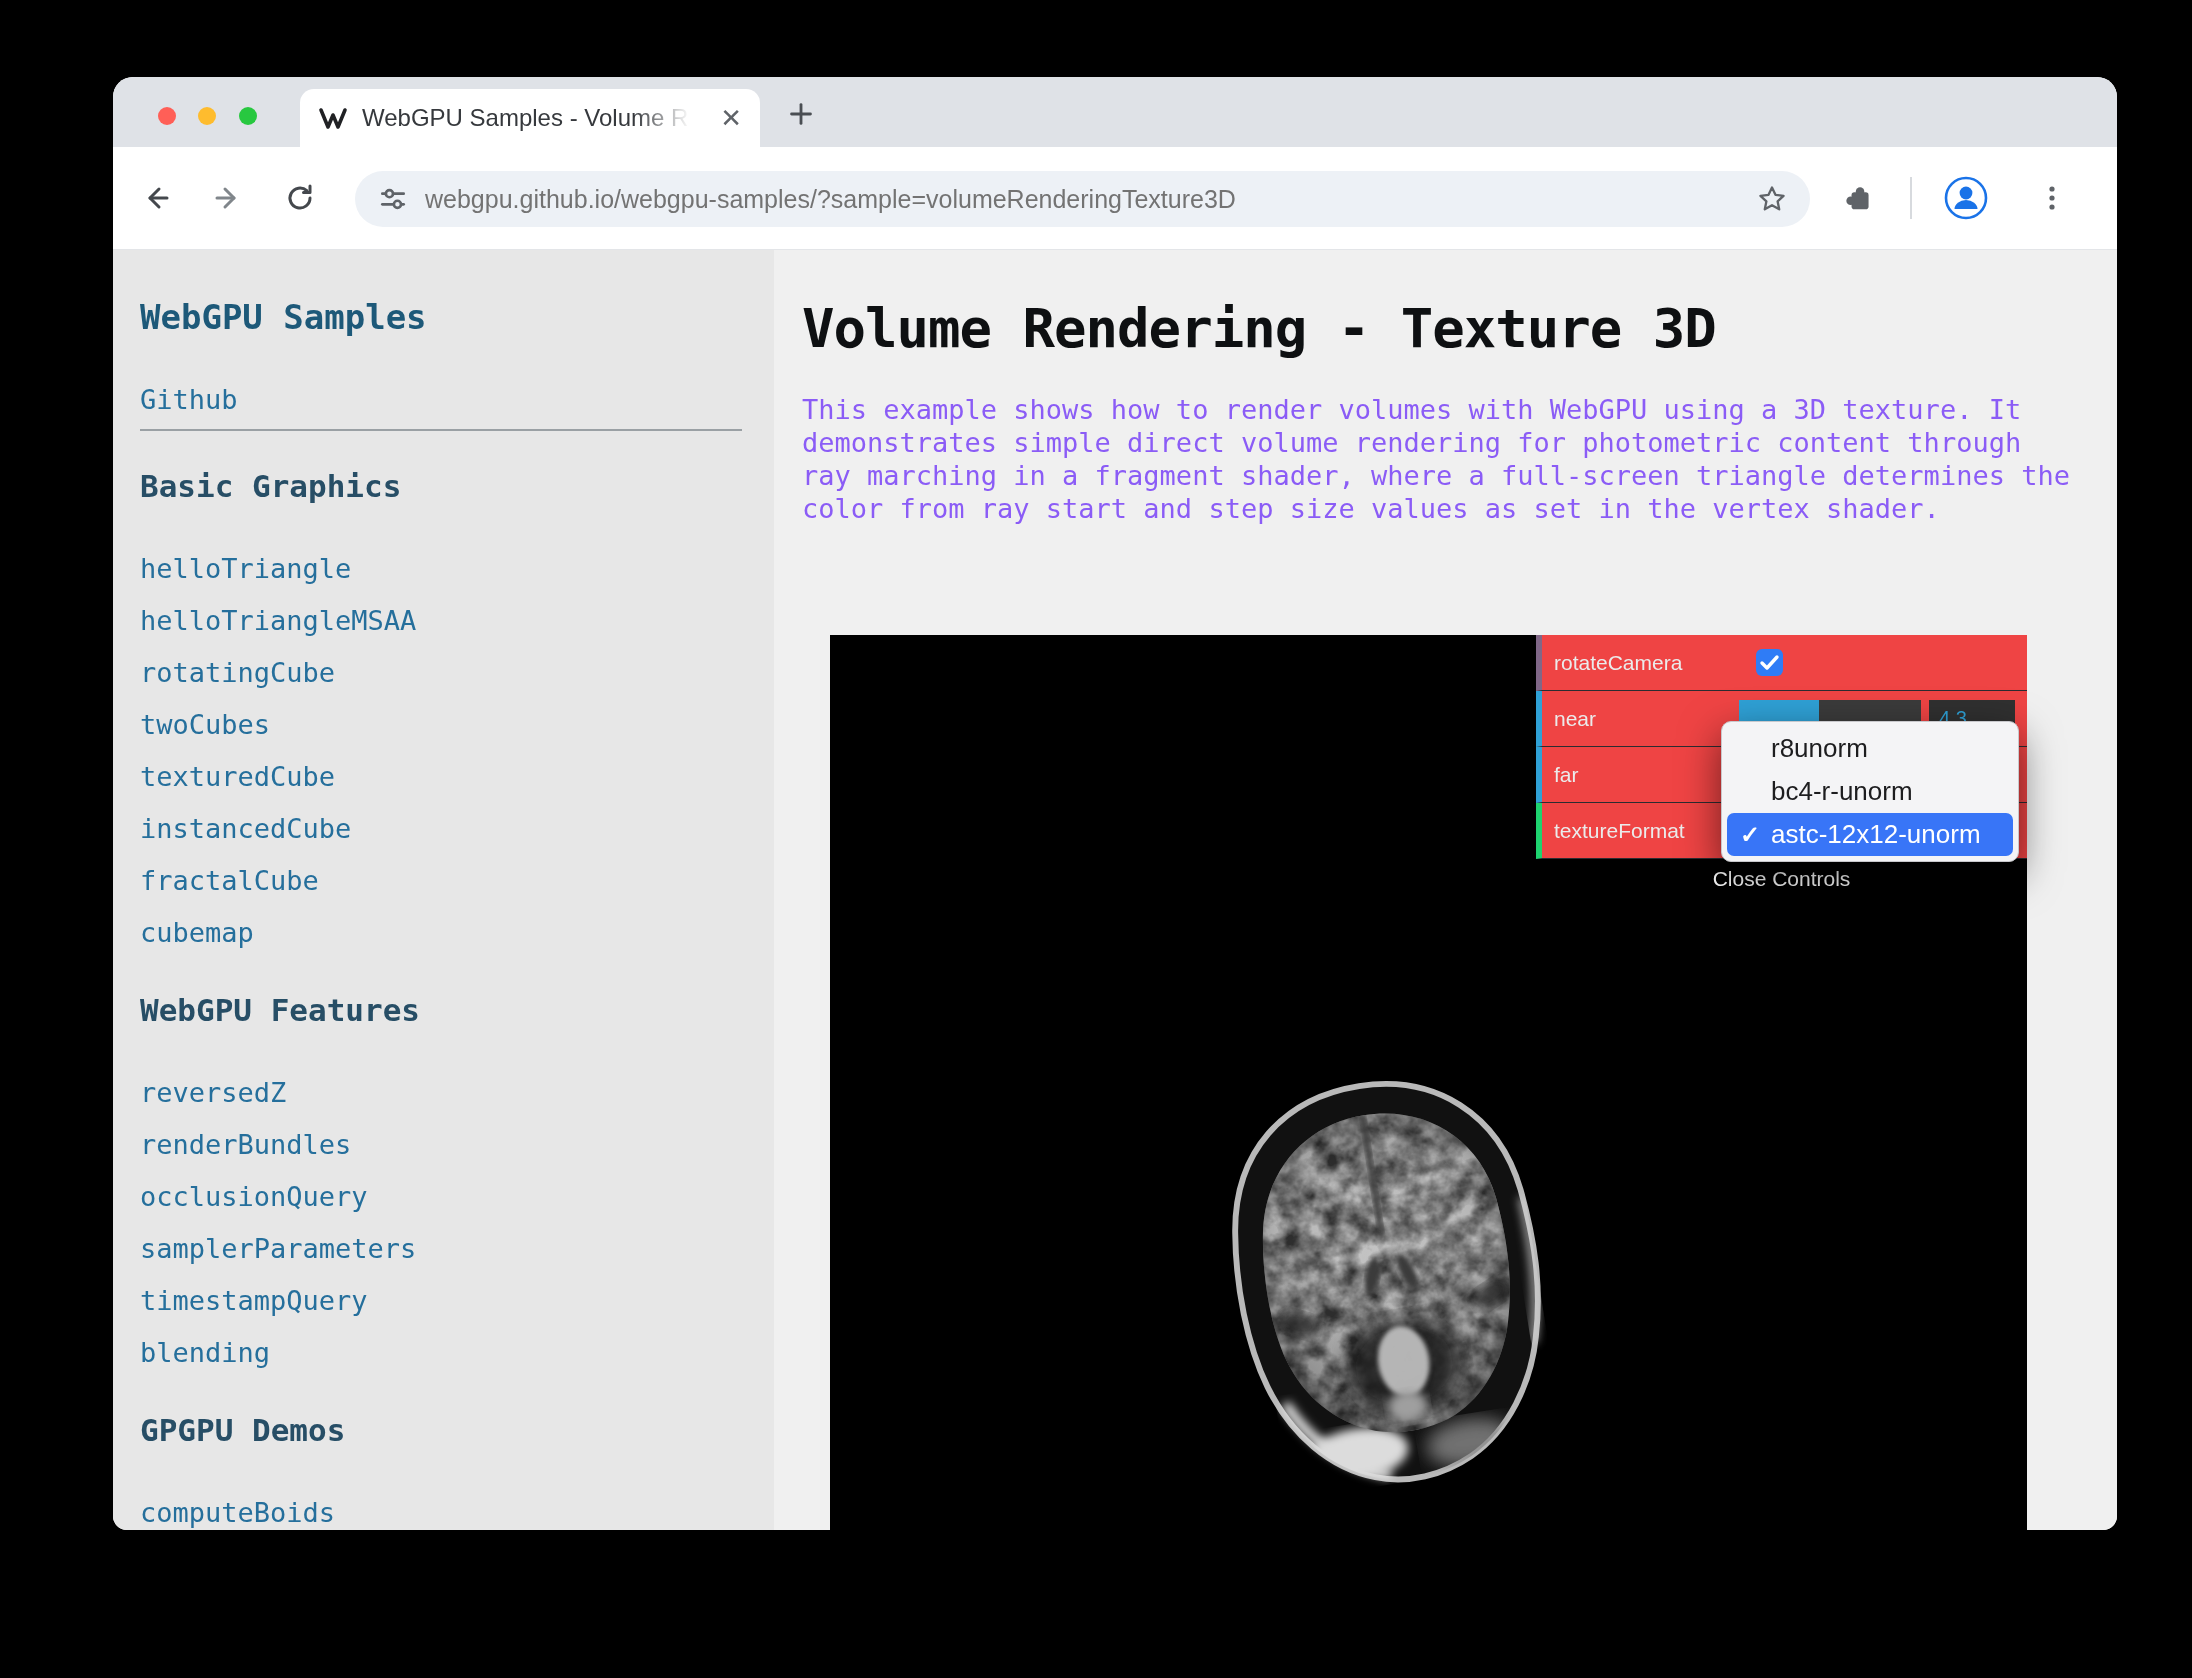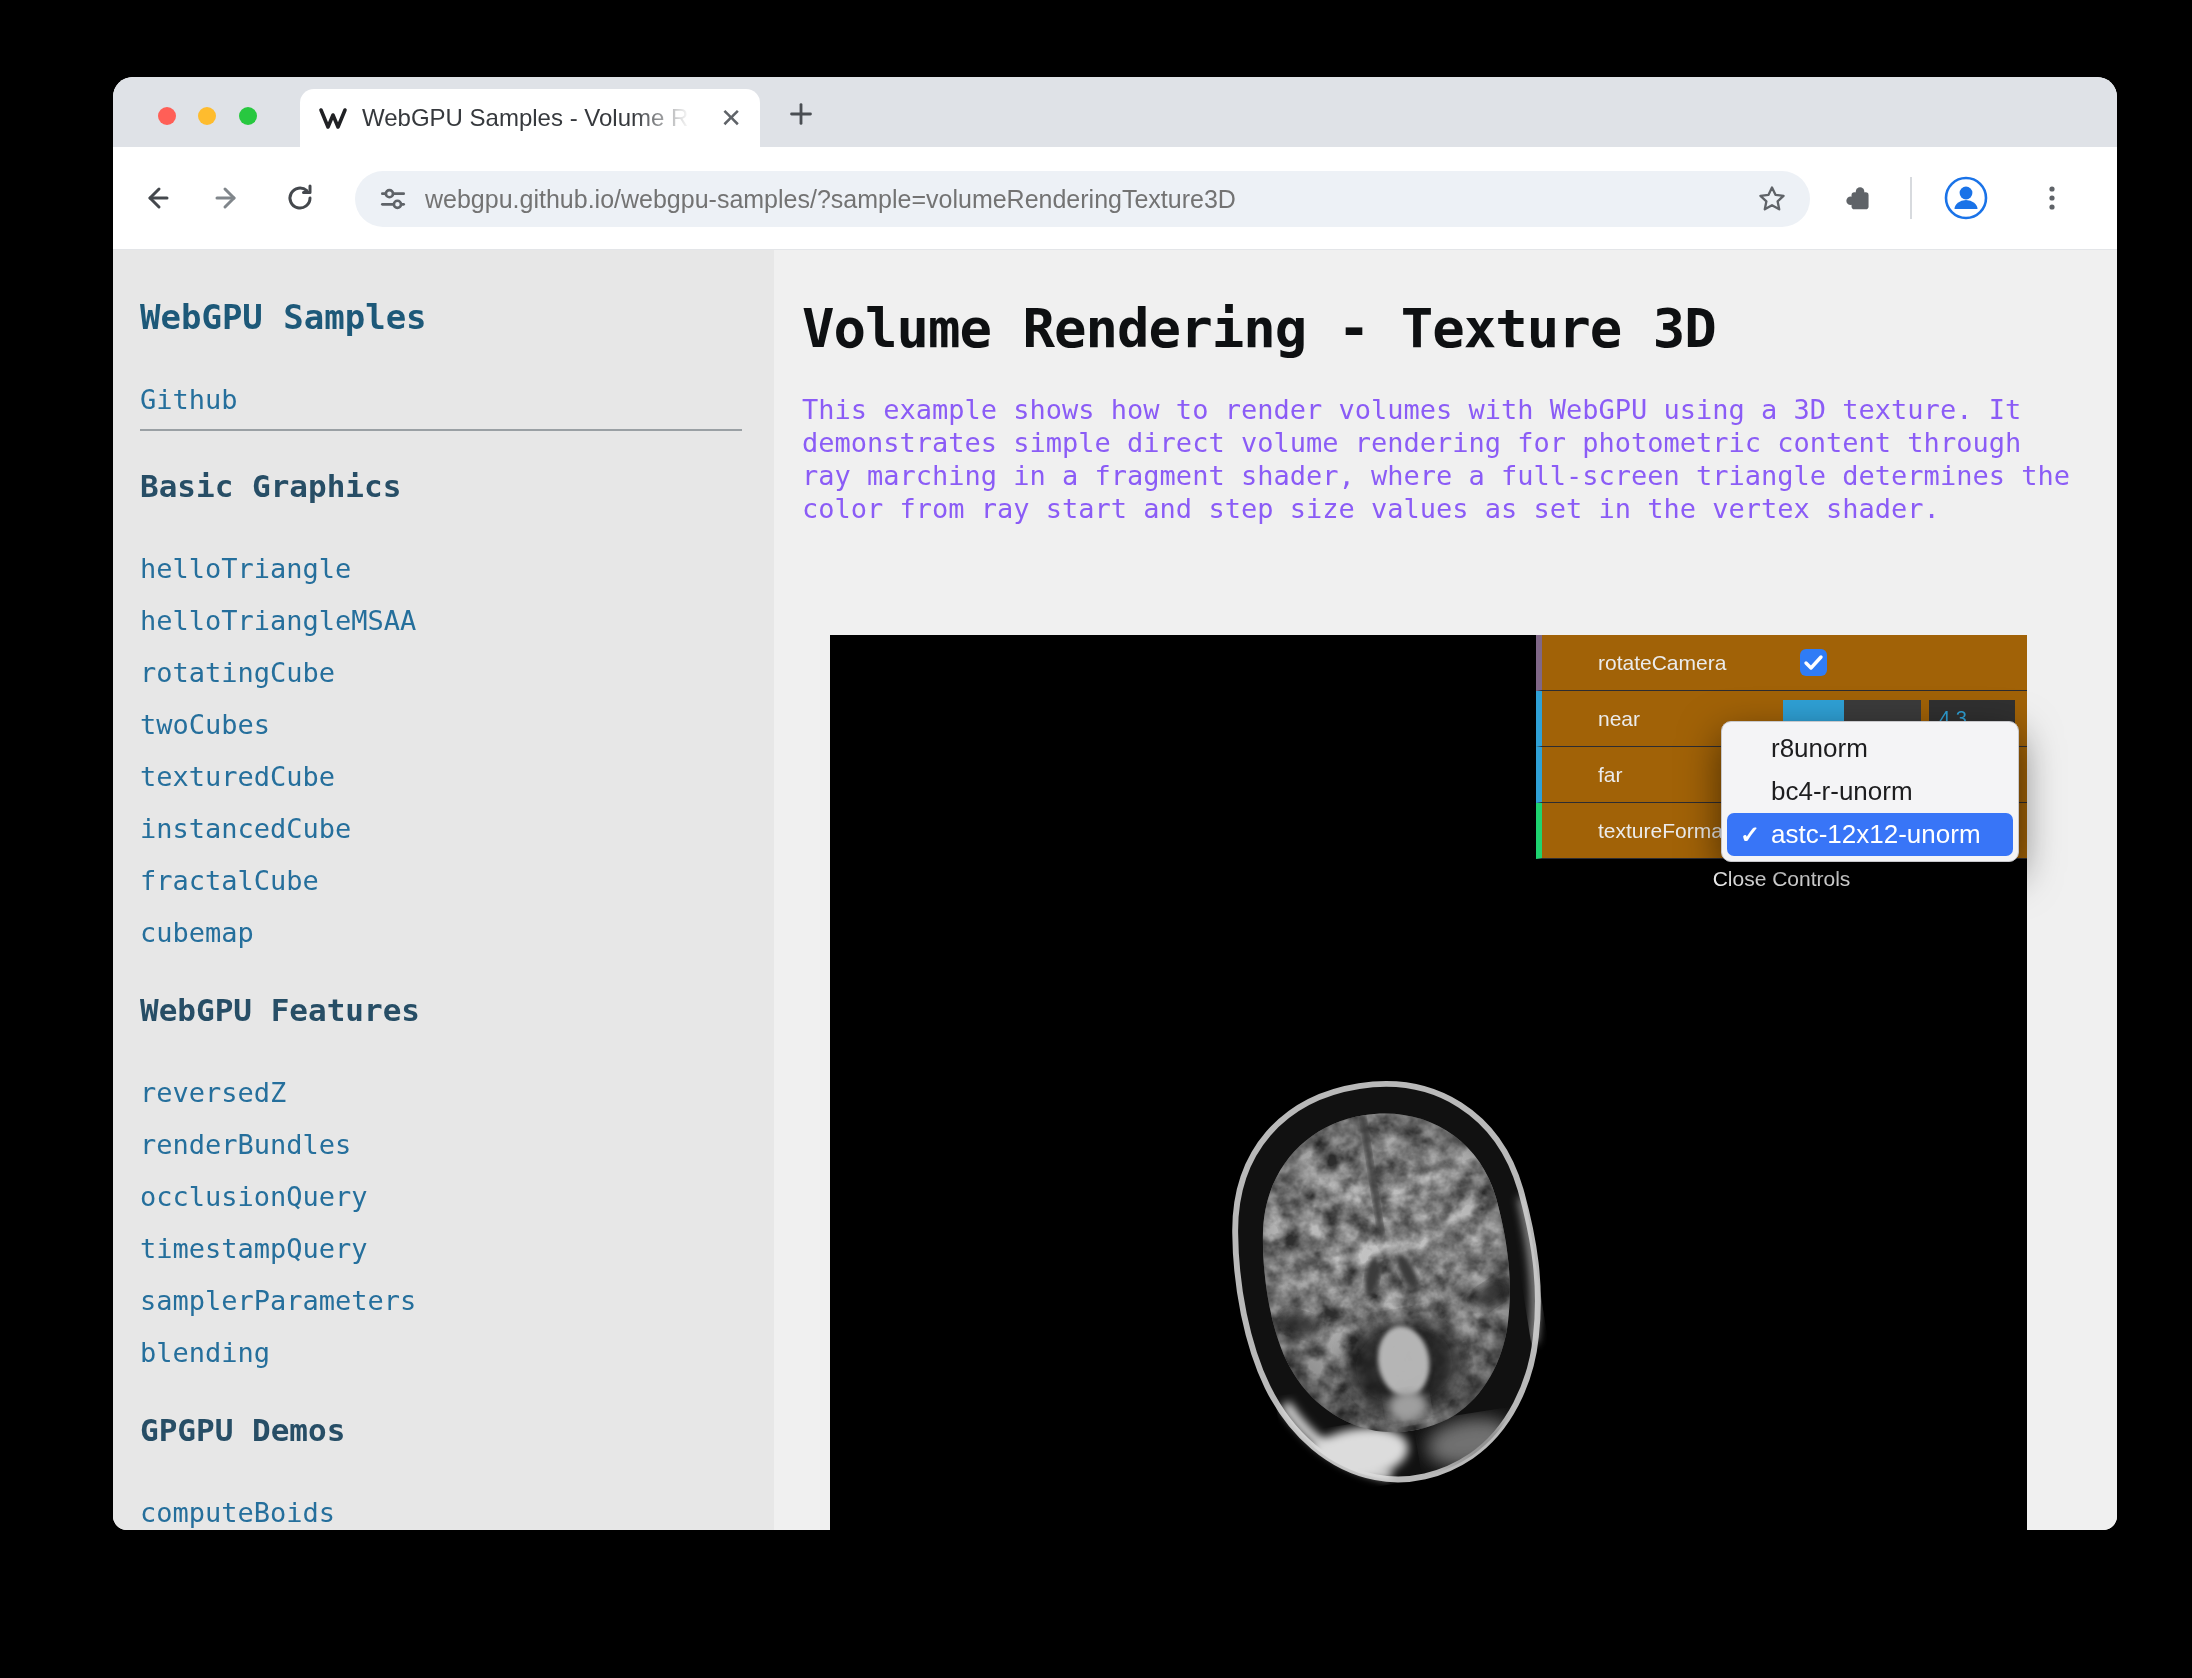--- a/index.html
+++ b/index.html
@@ -59,22 +59,22 @@
   .m-links{margin-top:47px;font-size:27px;line-height:27px;}
   .m-link{color:#256f9c;text-decoration:none;}
   .m-sep{color:#24272b;margin:0 12px;}
   .m-desc{margin-top:37px;font-size:27px;color:#8b5cf6;}
   .m-desc div{line-height:33px;white-space:nowrap;}
   
   .canvas{position:absolute;left:56px;top:385px;width:1197px;height:896px;background:#000;}
   .brain{position:absolute;left:353px;top:427px;width:416px;height:432px;z-index:1;}
   
   .gui{position:absolute;right:0;top:0;width:491px;z-index:10;font-family:"Liberation Sans",sans-serif;}
-  .g-row{display:flex;align-items:center;height:56px;background:#a16207;
-    border-bottom:1px solid #2c2c31;border-left:6px solid transparent;box-sizing:border-box;padding-left:44px;}
+  .g-row{display:flex;align-items:center;height:56px;background:#ef4444;
+    border-bottom:1px solid #2c2c31;border-left:6px solid transparent;box-sizing:border-box;}
   .acc-bool{border-left-color:#806787}
   .acc-num{border-left-color:#2FA1D6}
   .acc-str{border-left-color:#1ed36f}
   .g-label{width:185px;flex:none;padding-left:12px;color:#ebebeb;font-size:21px;}
   .g-ctrl{flex:1;display:flex;align-items:flex-start;padding-right:12px;}
   .checkbox{width:27px;height:27px;margin-left:17px;border-radius:6px;background:#2f7cf6;
     display:flex;align-items:center;justify-content:center;}
   .slider{flex:1;height:34px;background:#3b3b3b;position:relative;overflow:hidden;}
   .fill{height:100%;background:#2FA1D6;}
   .f44{width:44%;}
@@ -184,22 +184,22 @@
         <a class="sb-link">texturedCube</a>
         <a class="sb-link">instancedCube</a>
         <a class="sb-link">fractalCube</a>
         <a class="sb-link">cubemap</a>
       </div>
       <div class="sb-section">
         <div class="sb-heading">WebGPU Features</div>
         <a class="sb-link">reversedZ</a>
         <a class="sb-link">renderBundles</a>
         <a class="sb-link">occlusionQuery</a>
+        <a class="sb-link">samplerParameters</a>
         <a class="sb-link">timestampQuery</a>
-        <a class="sb-link">samplerParameters</a>
         <a class="sb-link">blending</a>
       </div>
       <div class="sb-section">
         <div class="sb-heading">GPGPU Demos</div>
         <a class="sb-link">computeBoids</a>
       </div>
     </aside>
 
     <main class="main">
       <h1 class="m-title">Volume Rendering - Texture 3D</h1>

